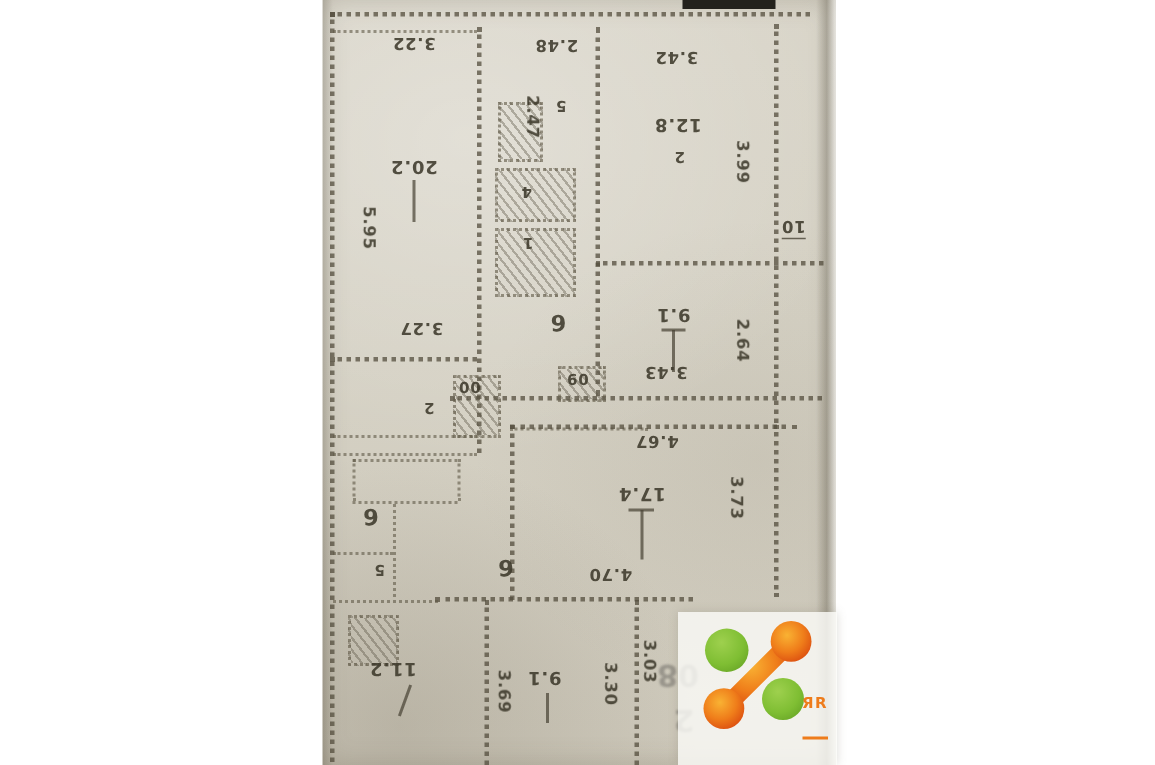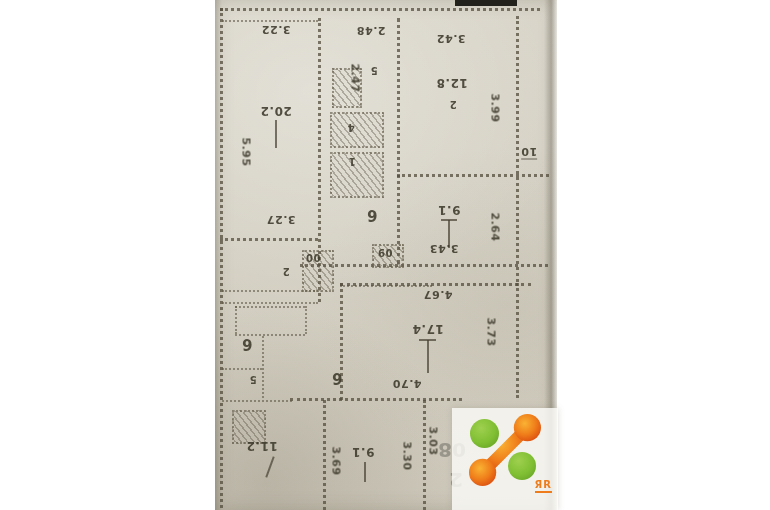--- a/index.html
+++ b/index.html
@@ -43,21 +43,21 @@
   .logo{position:absolute;left:237px;top:408px;width:106px;height:102px;
     background:rgba(250,250,246,.82);box-shadow:0 0 6px rgba(120,114,96,.25);}
   .dot{position:absolute;border-radius:50%;
     background:radial-gradient(circle at 38% 32%, #9ed04e 0%, #7fbe33 55%, #5d9a20 100%);}
   .dumbbell{position:absolute;left:10px;top:2px;width:86px;height:80px;}
   .wm-text{position:absolute;left:8px;bottom:4px;font-weight:700;font-size:26px;
     letter-spacing:.5px;line-height:1;}
   .wm-light{color:#b0d186;}
   .wm-bold{color:#76b82a;}
   .wm-badge{position:absolute;right:6px;bottom:17px;font-weight:700;font-size:10px;
-    color:#ee7c1b;border-bottom:2px solid #ee7c1b;padding-bottom:1px;letter-spacing:1px;}
+    color:#ee7c1b;border-bottom:2px solid #ee7c1b;padding-bottom:16px;letter-spacing:1px;}
 </style>
 </head>
 <body>
 
 <div class="stage">
   <div class="paper">
 
     <div class="solidbar" style="left:240px;top:0;width:62px;height:6px;"></div>
     <div class="wh" style="left:5px;top:8px;width:320px;"></div>
     <div class="wv" style="left:5px;top:8px;height:500px;"></div>

